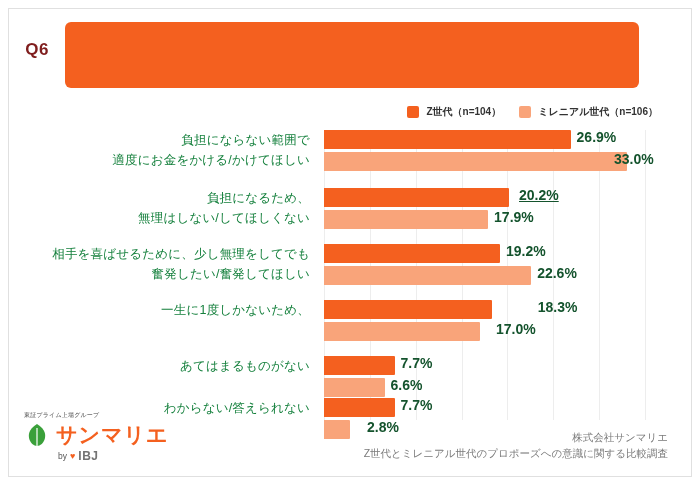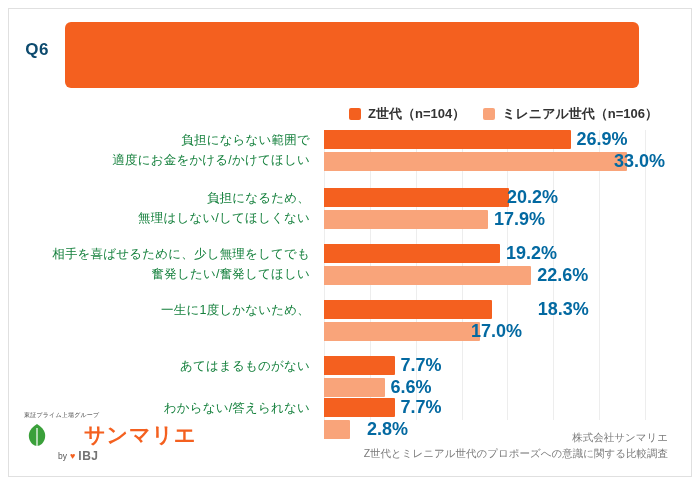--- a/index.html
+++ b/index.html
@@ -38,21 +38,21 @@
     height: 66px;
   }
   .q-badge {
     position: absolute;
     left: 0;
     top: 18px;
     width: 56px;
     text-align: center;
     font-size: 17px;
     font-weight: bold;
-    color: #0c4a6e;
+    color: #7f1d1d;
     letter-spacing: 0.5px;
   }
   .title-box {
     position: absolute;
     left: 56px;
     top: 0;
     width: 574px;
     height: 66px;
     background: #f4601f;
     border-radius: 6px;
@@ -81,21 +81,21 @@
     align-items: center;
     gap: 7px;
   }
   .legend-swatch {
     width: 12px;
     height: 12px;
     border-radius: 2px;
     display: inline-block;
   }
   .legend-label {
-    font-size: 13px;
+    font-size: 10px;
     color: #333333;
     font-weight: bold;
     white-space: nowrap;
   }
   
   .chart {
     position: absolute;
     left: 24px;
     top: 130px;
     width: 640px;
@@ -147,23 +147,23 @@
   .bar {
     position: absolute;
     left: 0;
     top: 0;
     height: 19px;
     border-radius: 0 1px 1px 0;
   }
   .bar-value {
     position: absolute;
     top: -1px;
-    font-size: 18px;
-    font-weight: bold;
-    color: #0369a1;
+    font-size: 14px;
+    font-weight: bold;
+    color: #14532d;
     white-space: nowrap;
   }
   
   .logo-block {
     position: absolute;
     left: 24px;
     bottom: 22px;
     width: 200px;
   }
   .logo-sub {
@@ -180,21 +180,20 @@
   .logo-mark {
     width: 26px;
     height: 26px;
   }
   .logo-text {
     font-size: 21px;
     font-weight: bold;
     color: #f4601f;
     letter-spacing: 1px;
     line-height: 24px;
-    margin-left: 28px;
   }
   .logo-by {
     margin-left: 34px;
     margin-top: 1px;
     font-size: 8.5px;
     color: #555555;
     display: flex;
     align-items: center;
     gap: 3px;
   }
@@ -273,21 +272,21 @@
           </div>
         </div>
         <div class="group" style="top: 58px;">
           <div class="group-labels" style="top: 0px;">
             <div class="group-label-line">負担になるため、</div>
             <div class="group-label-line">無理はしない/してほしくない</div>
           </div>
           <div class="bars">
             <div class="bar-row">
               <div class="bar" style="width: 185.167px; background: rgb(244, 96, 31);"></div>
-              <div class="bar-value" style="left: 183px;">20.2%</div>
+              <div class="bar-value" style="left: 195px; text-decoration: underline;">20.2%</div>
             </div>
             <div class="bar-row">
               <div class="bar" style="width: 164.083px; background: rgb(249, 164, 122);"></div>
               <div class="bar-value" style="left: 170.083px;">17.9%</div>
             </div>
           </div>
         </div>
         <div class="group" style="top: 114px;">
           <div class="group-labels" style="top: 0px;">
             <div class="group-label-line">相手を喜ばせるために、少し無理をしてでも</div>
@@ -308,21 +307,21 @@
           <div class="group-labels" style="top: 0px;">
             <div class="group-label-line">一生に1度しかないため、</div>
           </div>
           <div class="bars">
             <div class="bar-row">
               <div class="bar" style="width: 167.75px; background: rgb(244, 96, 31);"></div>
               <div class="bar-value" style="left: 173.75px; margin-left: 40px;">18.3%</div>
             </div>
             <div class="bar-row">
               <div class="bar" style="width: 155.833px; background: rgb(249, 164, 122);"></div>
-              <div class="bar-value" style="left: 147px; text-align: right;">17.0%</div>
+              <div class="bar-value" style="left: 172px; text-align: right;">17.0%</div>
             </div>
           </div>
         </div>
         <div class="group" style="top: 226px;">
           <div class="group-labels" style="top: 0px;">
             <div class="group-label-line">あてはまるものがない</div>
           </div>
           <div class="bars">
             <div class="bar-row">
               <div class="bar" style="width: 70.5833px; background: rgb(244, 96, 31);"></div>

